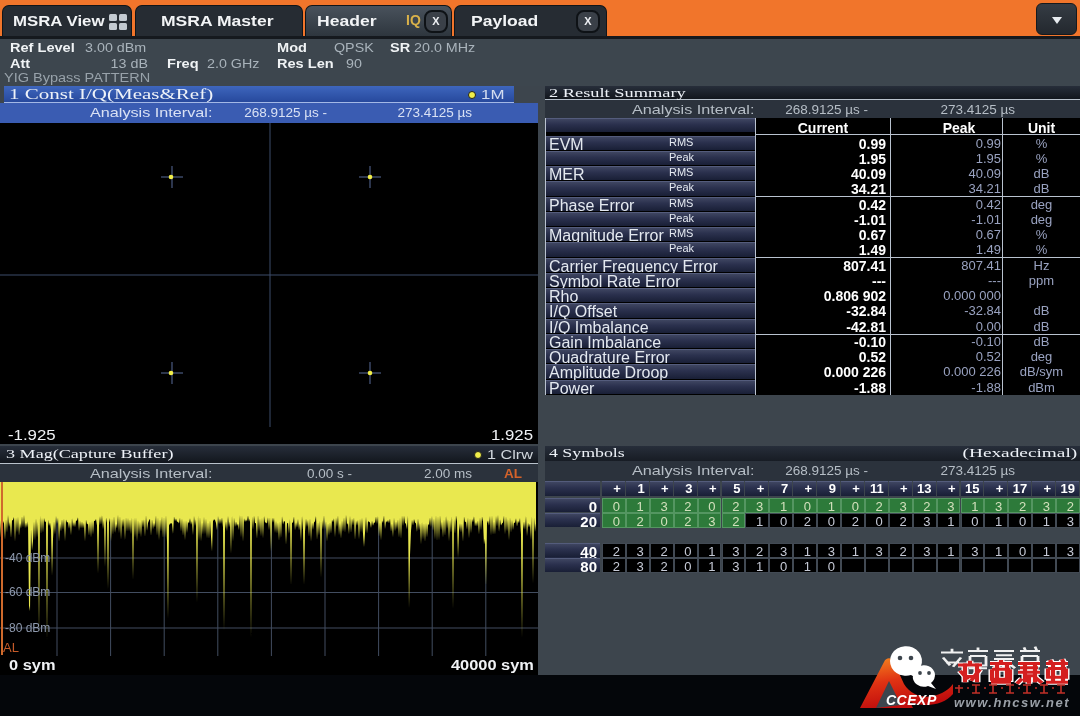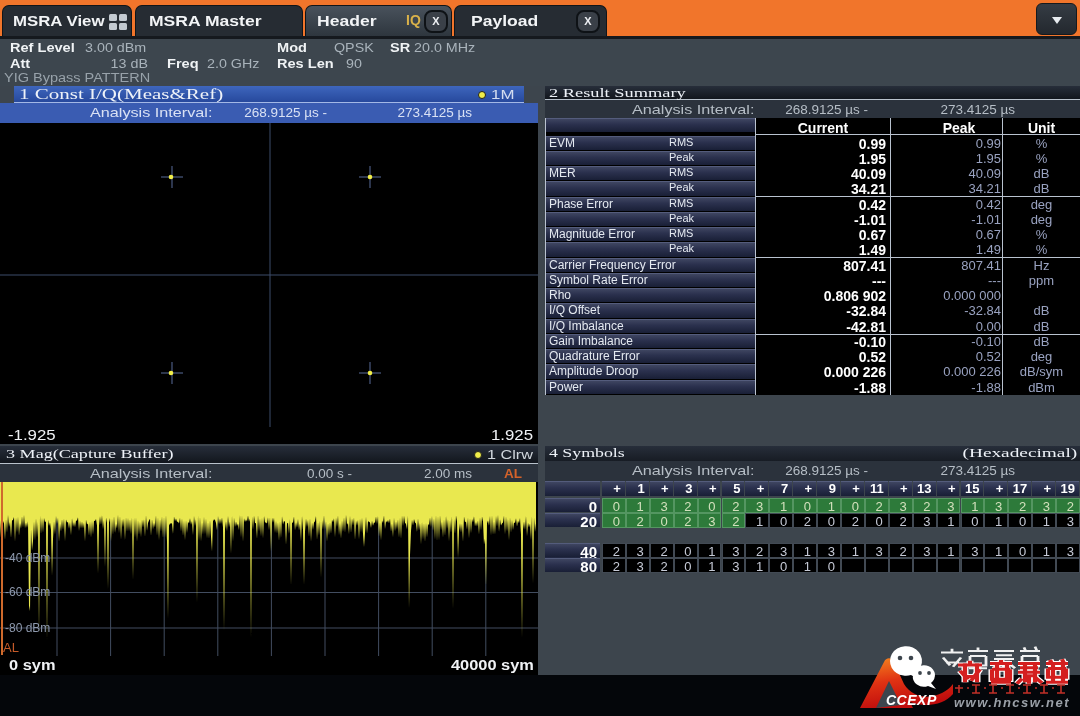--- a/index.html
+++ b/index.html
@@ -6,31 +6,31 @@
 #tabbar{position:absolute;left:0;top:0;width:1080px;height:36px;background:#f1752b}
 #tabline{position:absolute;left:0;top:36px;width:1080px;height:3px;background:#15191e}
 .tab{position:absolute;top:5px;height:31px;background:#262c33;border:1px solid #111519;border-bottom:none;border-radius:7px 7px 0 0;color:#f2f4f6;font-size:15px;font-weight:bold;line-height:29px}
 #infobar{position:absolute;left:0;top:39px;width:1080px;height:47px;background:#3d464e}
 .il{position:absolute;color:#f0f3f5;font-size:13px;font-weight:bold;transform:scaleX(1.12);transform-origin:0 50%}
 .iv{position:absolute;color:#a9b3bb;font-size:13px;transform:scaleX(1.1);transform-origin:0 50%}
 .ptitle{position:absolute;color:#eef2f8;font-size:13.5px;font-family:"Liberation Serif",serif;transform-origin:0 50%;white-space:nowrap}
 .darkbar{background:linear-gradient(180deg,#272e3a,#12161d);border-bottom:1px solid #b9c2cc}
 .anarow{background:#2b323c;color:#b6bec6;font-size:13.5px}
 .anatxt{position:absolute;top:2px}
-#p1t{left:14px;top:86px;width:510px;height:17px;background:linear-gradient(180deg,#3e66bd,#27499d);border-bottom:1px solid #a3b8e6}
+#p1t{left:4px;top:86px;width:510px;height:17px;background:linear-gradient(180deg,#3e66bd,#27499d);border-bottom:1px solid #a3b8e6}
 #p1a{left:0;top:103px;width:538px;height:20px;background:#3a5cb2;color:#d9e1f4;font-size:13.5px}
 #p1plot{left:0;top:123px;width:538px;height:304px;background:#000}
 #p1x{left:0;top:427px;width:538px;height:17px;background:#000;color:#f0f2f5;font-size:14px}
 #p2t{left:545px;top:86px;width:535px;height:14px}
 #p2a{left:545px;top:100px;width:535px;height:18px}
 #p2hdr{left:545px;top:118px;width:535px;height:17px;background:#000}
 #p2body{left:545px;top:135px;width:535px;height:260px;background:#000}
 .trow{position:absolute;left:545px;width:535px;height:15.3px}
 .tlabel{position:absolute;left:0;top:0;width:210px;height:14.3px;background:linear-gradient(180deg,#424964,#2b314e 45%,#191f36);box-shadow:inset 0 1px 0 #545c7c}
-.tname{position:absolute;left:4px;top:0;font-size:12px;color:#e4e9f0;white-space:nowrap}
+.tname{position:absolute;left:4px;top:0;font-size:16px;color:#e4e9f0;white-space:nowrap}
 .tsub{position:absolute;left:124px;top:0;font-size:11px;color:#e4e9f0}
 .tcur{position:absolute;left:212px;width:129px;top:0;text-align:right;font-size:14px;font-weight:bold;color:#fff}
 .tpeak{position:absolute;left:348px;width:108px;top:0;text-align:right;font-size:13px;color:#99a2c0}
 .tunit{position:absolute;left:458px;width:77px;top:0;text-align:center;font-size:13px;color:#99a2c0}
 .vsep{position:absolute;width:1px;background:#b9c2cf;top:118px;height:277px}
 .hsep{position:absolute;left:755px;width:325px;height:1px;background:#b9c2cf}
 #p3t{left:0;top:446px;width:538px;height:18px}
 #p3a{left:0;top:464px;width:538px;height:18px}
 #p3plot{left:0;top:482px;width:538px;height:174px;background:#000}
 #p3x{left:0;top:656px;width:538px;height:19px;background:#000;color:#f0f2f5;font-size:14px}
@@ -51,21 +51,21 @@
 <div id="tabbar"></div>
 <div id="tabline"></div>
 <div class="tab" style="left:2px;width:130px;padding-left:10px"><span class="tt" style="transform:scaleX(1.12)">MSRA View</span>
   <svg width="20" height="18" style="position:absolute;right:3px;top:7px" viewBox="0 0 20 18">
    <rect x="1" y="1" width="8" height="7" rx="1.5" fill="#c3cad1"></rect>
       <rect x="11" y="1" width="8" height="7" rx="1.5" fill="#c3cad1"></rect>
    <rect x="1" y="10" width="8" height="7" rx="1.5" fill="#c3cad1"></rect>
       <rect x="11" y="10" width="8" height="7" rx="1.5" fill="#c3cad1"></rect>
     </svg>
 </div>
-<div class="tab" style="left:135px;width:168px;padding-left:13px"><span class="tt">MSRA Master</span></div>
+<div class="tab" style="left:135px;width:168px;padding-left:25px"><span class="tt">MSRA Master</span></div>
 <div class="tab" style="left:305px;width:147px;padding-left:11px;background:linear-gradient(180deg,#49525c,#2e363e)"><span class="tt">Header</span>
   <span style="position:absolute;left:100px;color:#d9b14a;font-size:14px">IQ</span>
   <span style="position:absolute;left:118px;top:4px;width:24px;height:23px;background:#3a4048;border:2.5px solid #0e1216;border-radius:8px;color:#eef0f4;font-size:11px;font-weight:bold;line-height:18px;text-align:center">X</span>
 </div>
 <div class="tab" style="left:454px;width:153px;padding-left:16px"><span class="tt">Payload</span>
   <span style="position:absolute;left:121px;top:4px;width:24px;height:23px;background:#3a4048;border:2.5px solid #0e1216;border-radius:8px;color:#eef0f4;font-size:11px;font-weight:bold;line-height:18px;text-align:center">X</span>
 </div>
 <div class="abs" style="left:1036px;top:3px;width:41px;height:32px;background:linear-gradient(180deg,#353c44,#23282e);border:1px solid #15191d;border-radius:6px">
   <span style="position:absolute;left:15px;top:13px;width:0;height:0;border-left:5.5px solid transparent;border-right:5.5px solid transparent;border-top:7px solid #e8ecf0"></span>
 </div>

